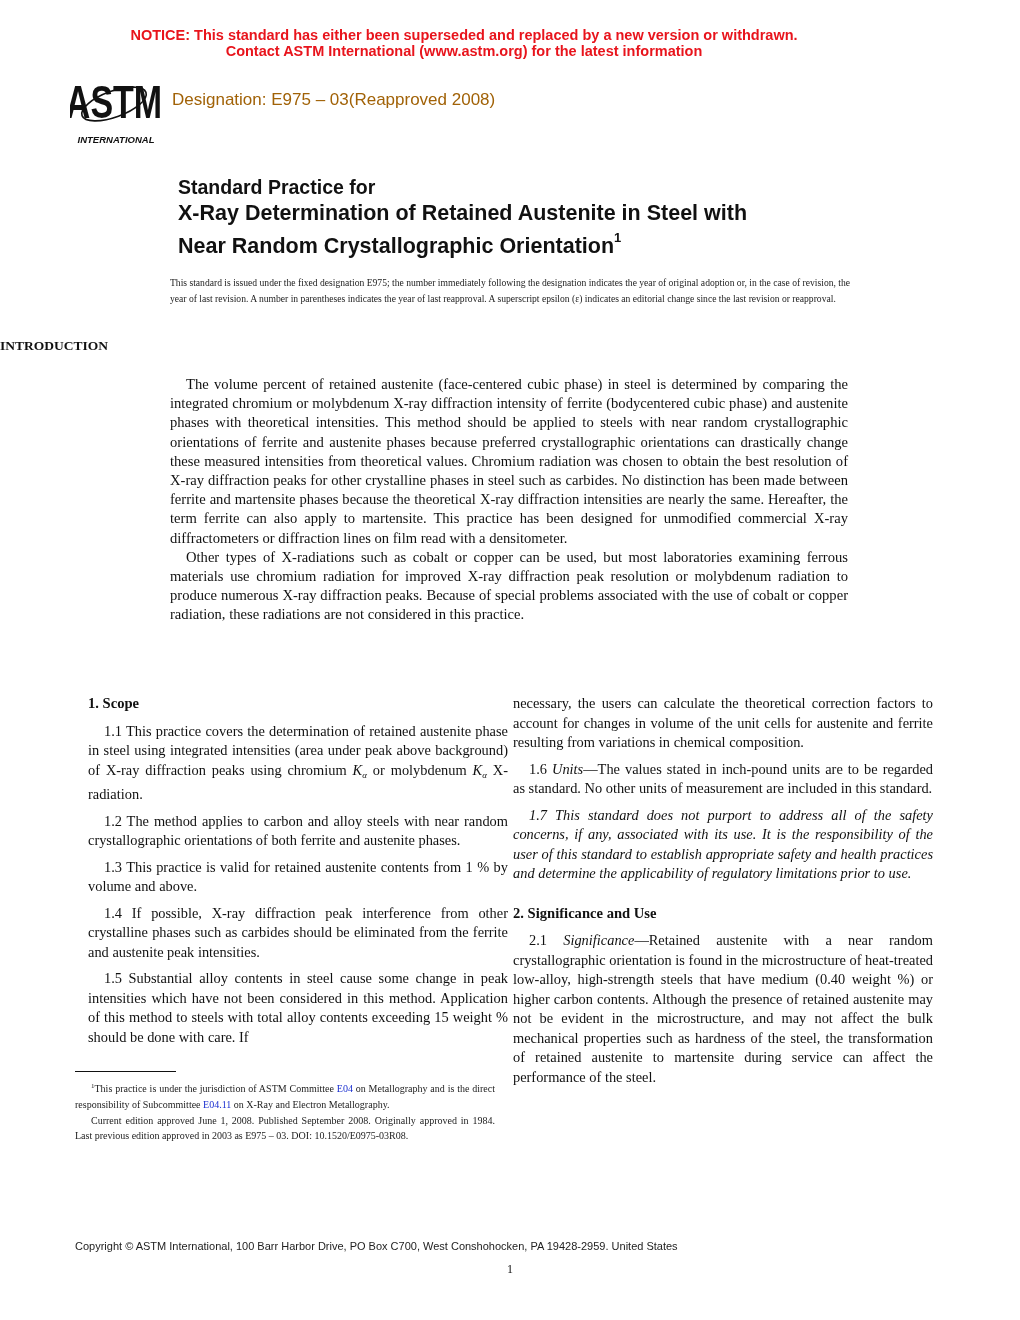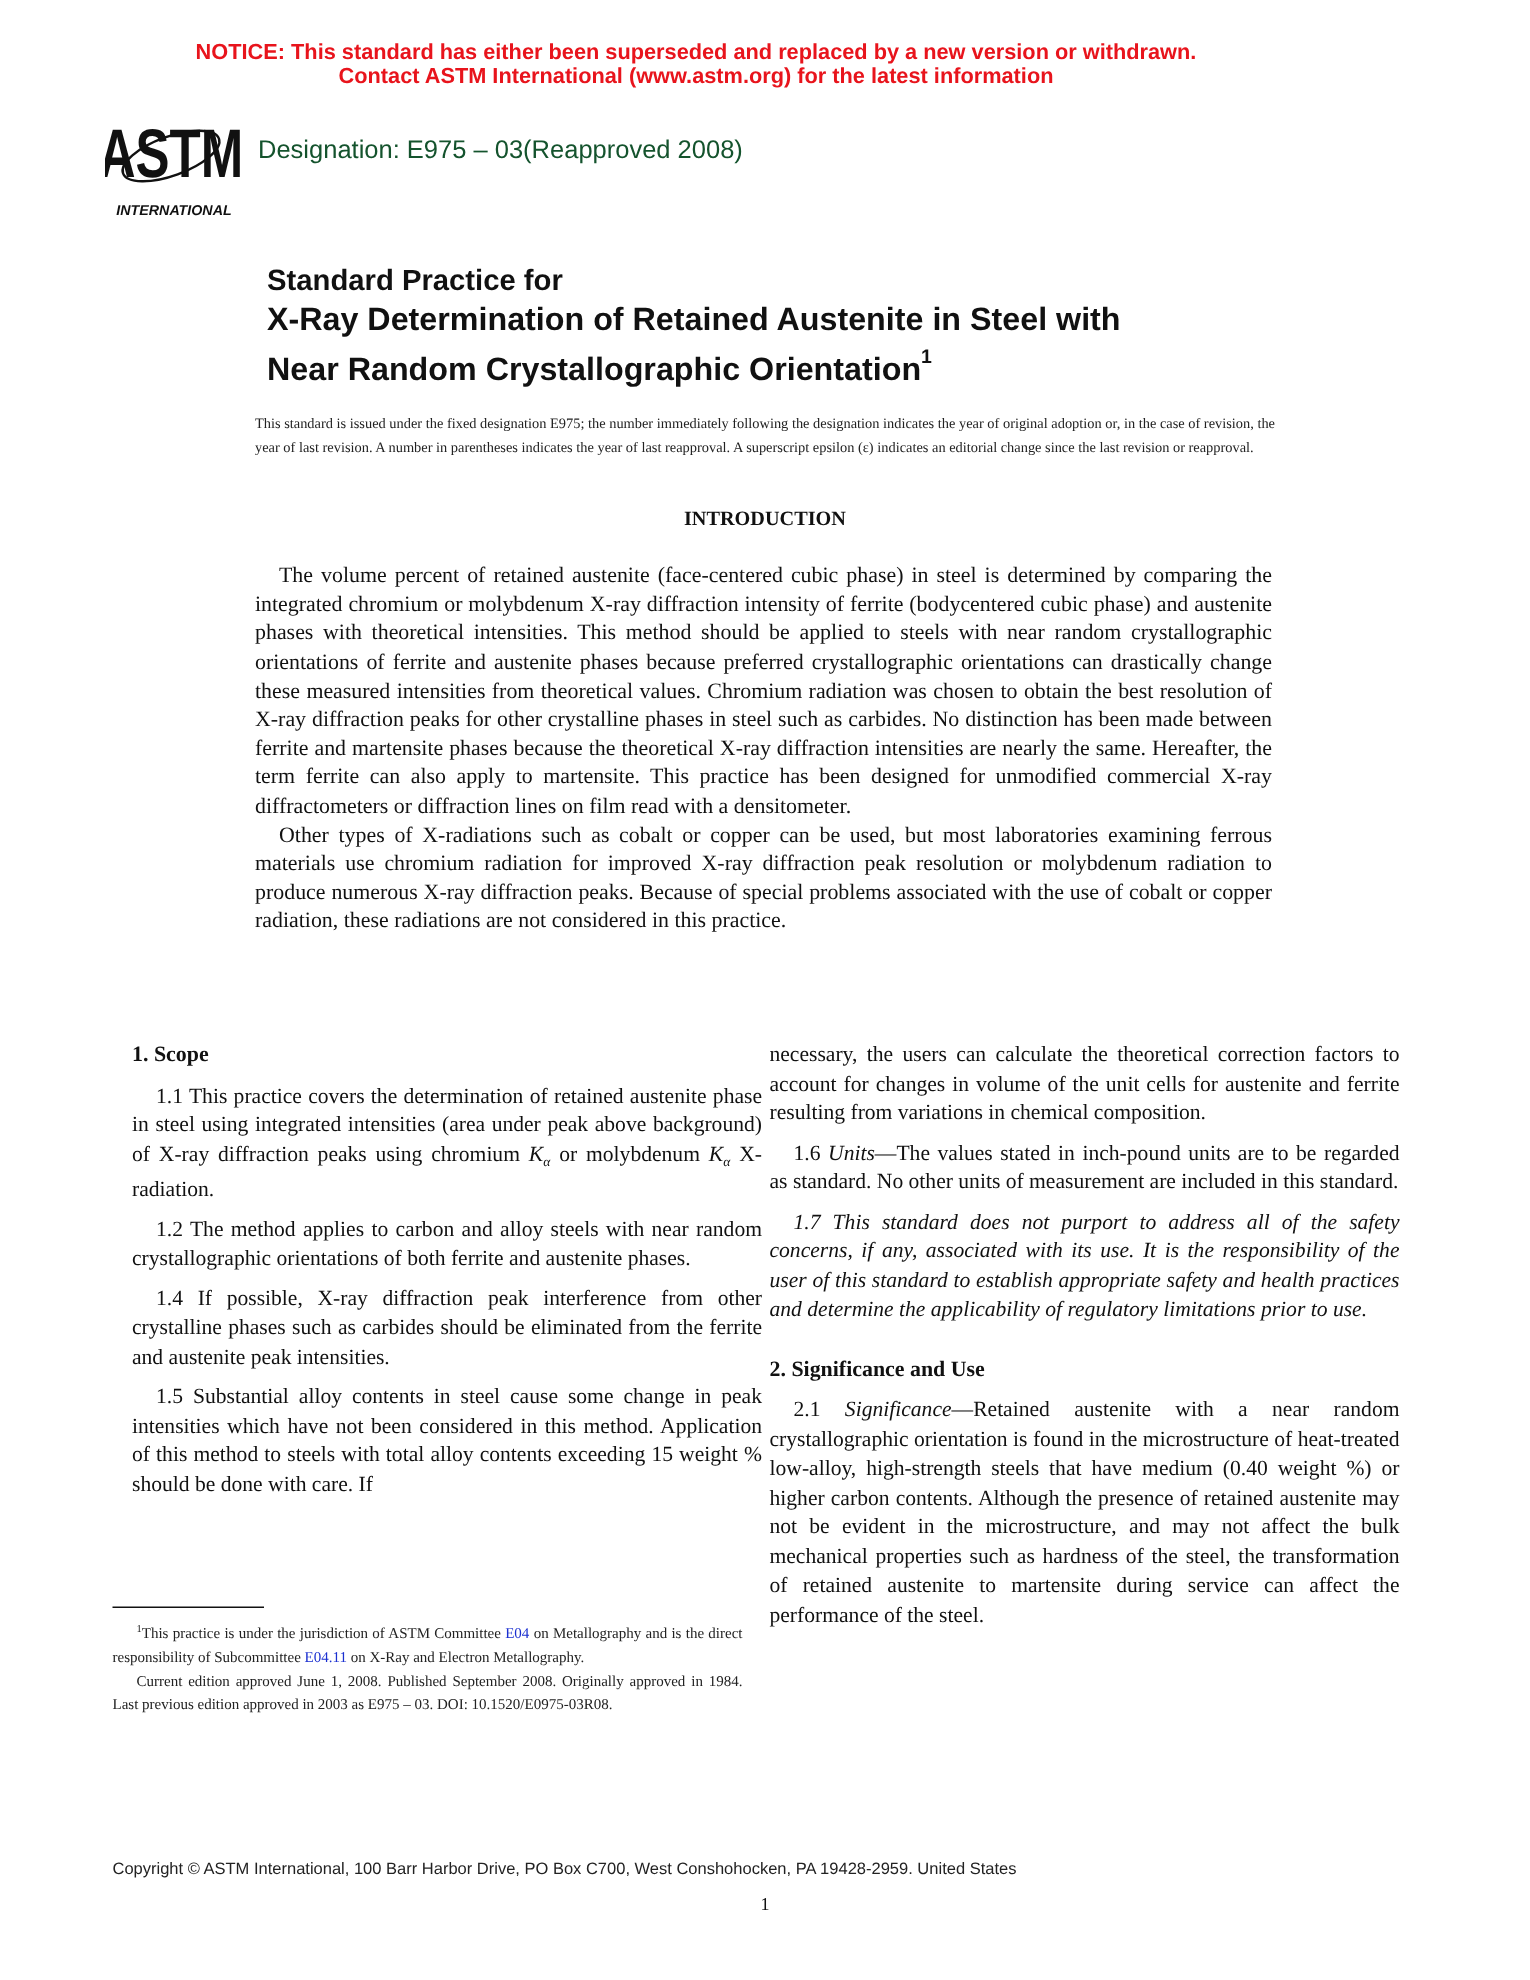--- a/index.html
+++ b/index.html
@@ -4,31 +4,31 @@
 <style>
   html, body { margin: 0; padding: 0; background: #ffffff; }
   body { width: 1020px; height: 1320px; position: relative; overflow: hidden; color: #111; }
   .sans { font-family: "Liberation Sans", "DejaVu Sans", sans-serif; }
   .serif { font-family: "Liberation Serif", "DejaVu Serif", serif; }
 
   .notice { position: absolute; top: 27px; left: 0; width: 928px; text-align: center;
             color: #e8141c; font-weight: bold; font-size: 14.5px; line-height: 16px; }
 
   .logo { position: absolute; left: 70px; top: 76px; width: 92px; height: 70px; }
-  .designation { position: absolute; left: 172px; top: 90px; font-size: 17px; color: #14532d; }
+  .designation { position: absolute; left: 172px; top: 90px; font-size: 17px; color: #a16207; }
 
   .title-block { position: absolute; left: 178px; top: 175px; width: 700px; }
   .title-pre { font-size: 19.5px; font-weight: bold; line-height: 25px; }
   .title-main { font-size: 21.5px; font-weight: bold; line-height: 27px; }
   .title-main sup { font-size: 13px; position: relative; top: -3px; }
 
   .issue-note { position: absolute; left: 170px; top: 275px; width: 680px; font-size: 9.6px;
                 line-height: 15.5px; text-align: justify; color: #222; }
 
-  .intro-head { position: absolute; left: 0; width: 1020px; top: 338px; text-align: center;
+  .intro-head { position: absolute; left: 0; width: 1020px; top: 338px; 
                 font-size: 13.5px; font-weight: bold; }
 
   .intro { position: absolute; left: 170px; top: 375px; width: 678px; font-size: 14.6px;
            line-height: 19.2px; text-align: justify; }
   .intro p { margin: 0; text-indent: 16px; }
 
   .col { position: absolute; width: 420px; font-size: 14.4px; line-height: 19.5px; text-align: justify; margin-left: 13px; }
   .col-left { left: 75px; top: 694px; }
   .col-right { left: 500px; top: 694px; }
   .col p { margin: 0 0 7px 0; text-indent: 16px; }
@@ -77,20 +77,21 @@
 <div class="intro-head serif">INTRODUCTION</div>
 <div class="intro serif">
   <p>The volume percent of retained austenite (face-centered cubic phase) in steel is determined by comparing the integrated chromium or molybdenum X-ray diffraction intensity of ferrite (bodycentered cubic phase) and austenite phases with theoretical intensities. This method should be applied to steels with near random crystallographic orientations of ferrite and austenite phases because preferred crystallographic orientations can drastically change these measured intensities from theoretical values. Chromium radiation was chosen to obtain the best resolution of X-ray diffraction peaks for other crystalline phases in steel such as carbides. No distinction has been made between ferrite and martensite phases because the theoretical X-ray diffraction intensities are nearly the same. Hereafter, the term ferrite can also apply to martensite. This practice has been designed for unmodified commercial X-ray diffractometers or diffraction lines on film read with a densitometer.</p>
   <p>Other types of X-radiations such as cobalt or copper can be used, but most laboratories examining ferrous materials use chromium radiation for improved X-ray diffraction peak resolution or molybdenum radiation to produce numerous X-ray diffraction peaks. Because of special problems associated with the use of cobalt or copper radiation, these radiations are not considered in this practice.</p>
 </div>
 
 <div class="col col-left serif">
   <div class="sec-head">1. Scope</div>
   <p><span>1.1 This practice covers the determination of retained austenite phase in steel using integrated intensities (area under peak above background) of X-ray diffraction peaks using chromium </span><span class="ital">K</span><span class="sub">α</span><span> or molybdenum </span><span class="ital">K</span><span class="sub">α</span><span> X-radiation.</span></p>
   <p>1.2 The method applies to carbon and alloy steels with near random crystallographic orientations of both ferrite and austenite phases.</p>
+  <p>1.3 This practice is valid for retained austenite contents from 1 % by volume and above.</p>
   <p>1.4 If possible, X-ray diffraction peak interference from other crystalline phases such as carbides should be eliminated from the ferrite and austenite peak intensities.</p>
   <p>1.5 Substantial alloy contents in steel cause some change in peak intensities which have not been considered in this method. Application of this method to steels with total alloy contents exceeding 15 weight % should be done with care. If</p>
 </div>
 
 <div class="col col-right serif">
   <p class="cont">necessary, the users can calculate the theoretical correction factors to account for changes in volume of the unit cells for austenite and ferrite resulting from variations in chemical composition.</p>
   <p><span>1.6 </span><span class="ital">Units</span><span>—The values stated in inch-pound units are to be regarded as standard. No other units of measurement are included in this standard.</span></p>
   <p class="ital">1.7 This standard does not purport to address all of the safety concerns, if any, associated with its use. It is the responsibility of the user of this standard to establish appropriate safety and health practices and determine the applicability of regulatory limitations prior to use.</p>
   <div class="sec-head mt">2. Significance and Use</div>
   <p><span>2.1 </span><span class="ital">Significance</span><span>—Retained austenite with a near random crystallographic orientation is found in the microstructure of heat-treated low-alloy, high-strength steels that have medium (0.40 weight %) or higher carbon contents. Although the presence of retained austenite may not be evident in the microstructure, and may not affect the bulk mechanical properties such as hardness of the steel, the transformation of retained austenite to martensite during service can affect the performance of the steel.</span></p>

